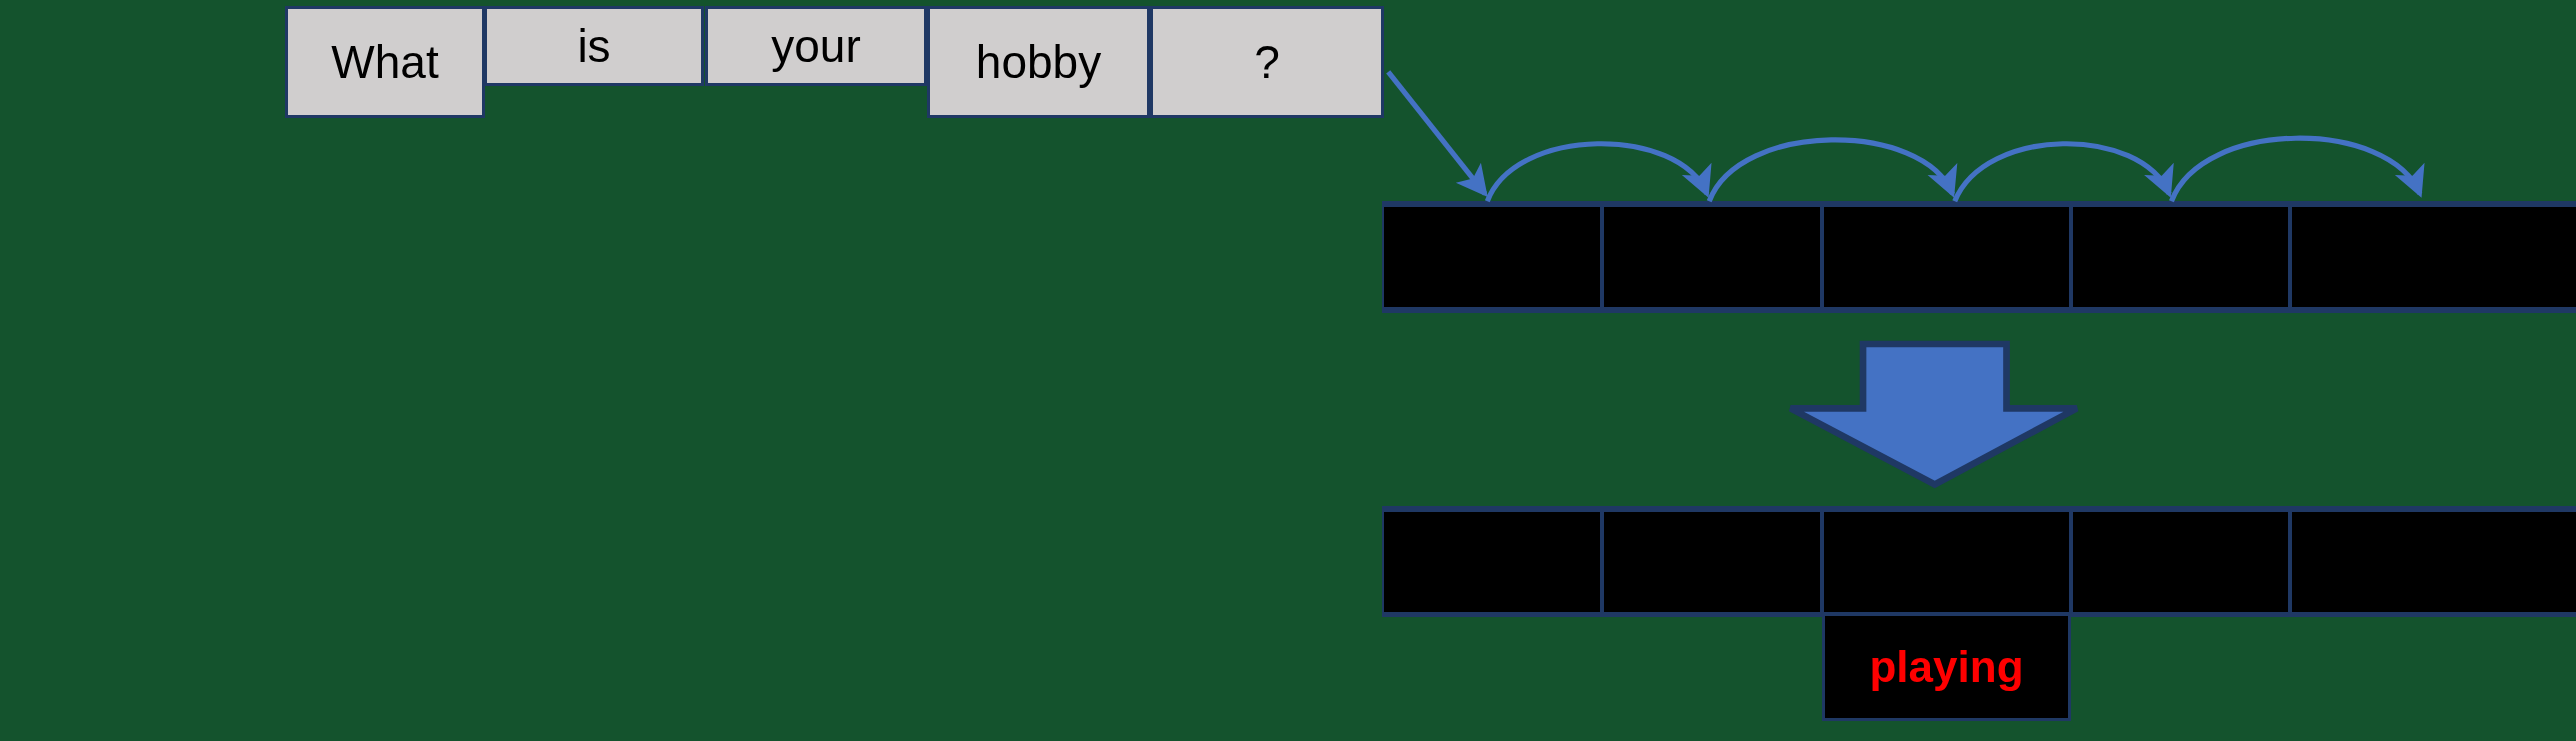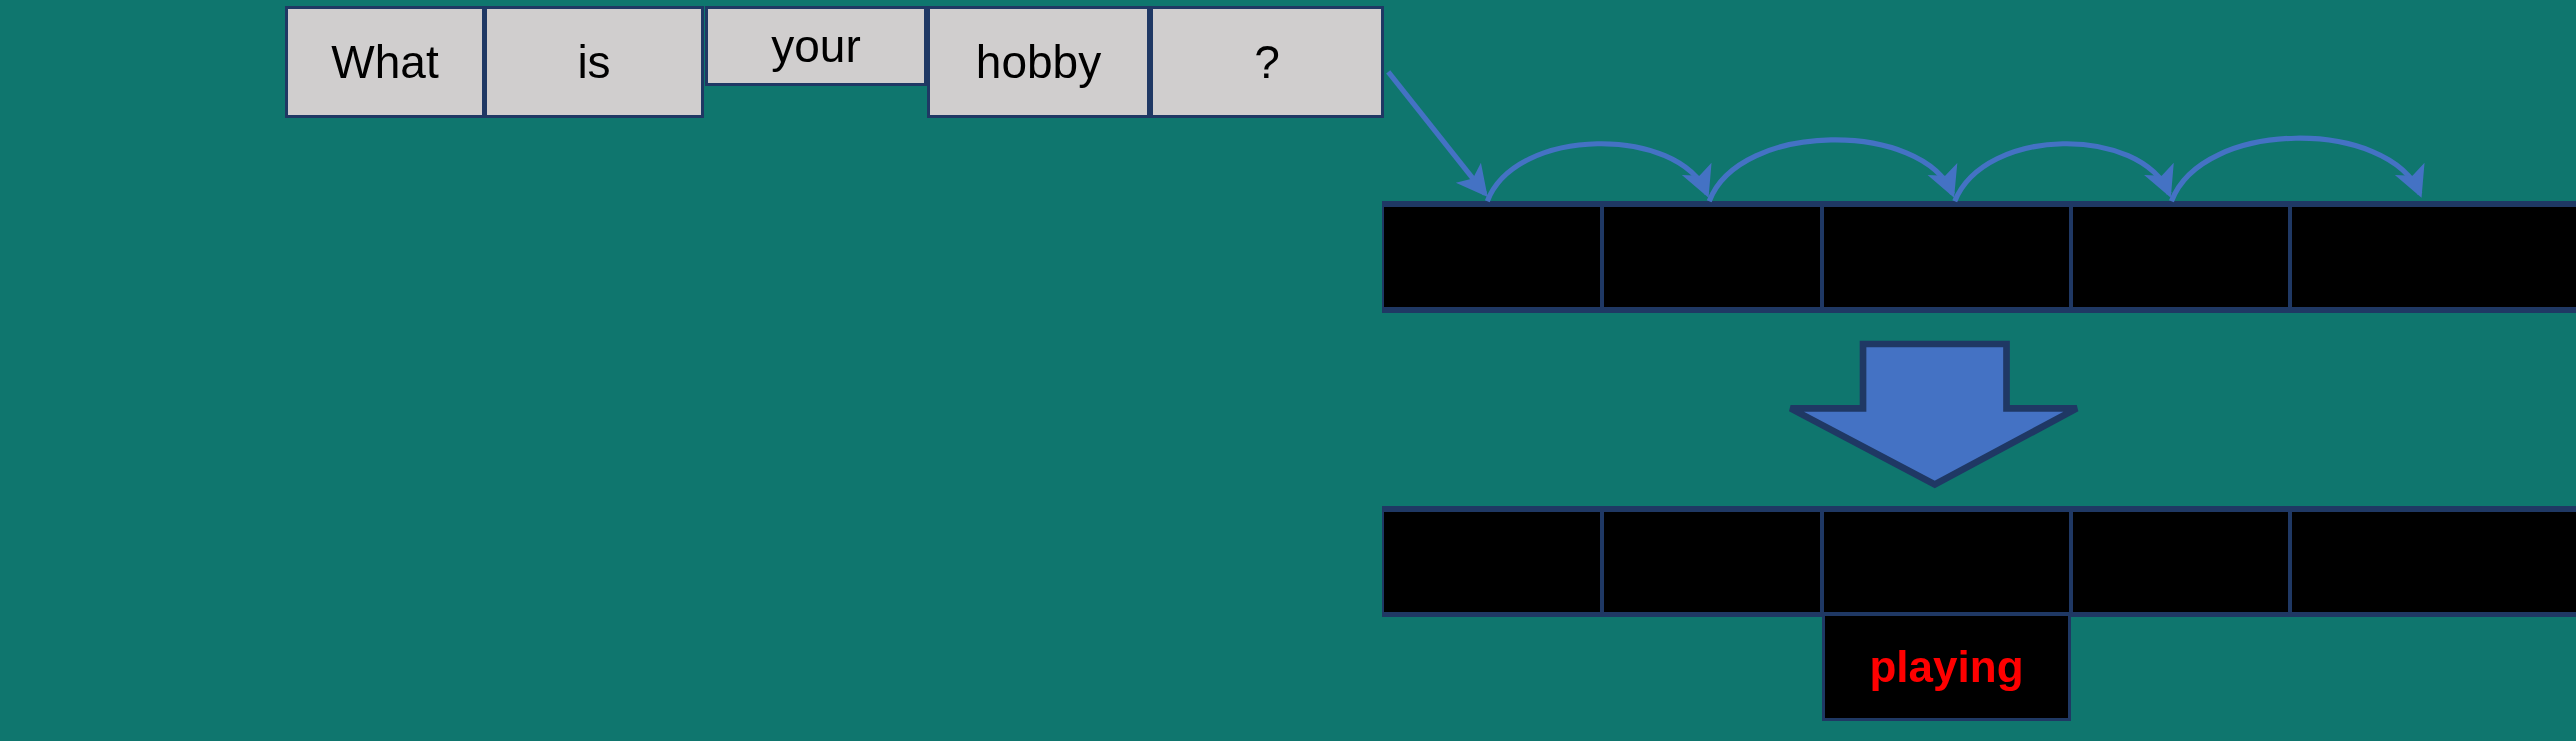--- a/index.html
+++ b/index.html
@@ -4,21 +4,21 @@
 <style>
   html, body {
     margin: 0;
     padding: 0;
     background: #000000;
   }
   #stage {
     position: relative;
     width: 2576px;
     height: 742px;
-    background: #0f766e;
+    background: #14532d;
     overflow: hidden;
     font-family: "Liberation Sans", sans-serif;
   }
 
   
   .cell {
     position: absolute;
     box-sizing: border-box;
     border: 3px solid #1F3864;
     display: flex;
@@ -75,21 +75,21 @@
 </style>
 </head>
 <body>
 
 <div id="stage">
 
   <div>
     <div class="cell q-cell" style="left:285px; top:6px; width:200px; height:112px;">
       <span>What</span>
     </div>
-    <div class="cell q-cell" style="left:484px; top:6px; width:220px; height:112px;">
+    <div class="cell q-cell" style="left:484px; top:6px; width:220px; height:80px;">
       <span>is</span>
     </div>
     <div class="cell q-cell" style="left:705px; top:6px; width:222px; height:80px;">
       <span>your</span>
     </div>
     <div class="cell q-cell" style="left:927px; top:6px; width:223px; height:112px;align-items:center;">
       <span>hobby</span>
     </div>
     <div class="cell q-cell" style="left:1150px; top:6px; width:234px; height:112px;">
       <span>?</span>

